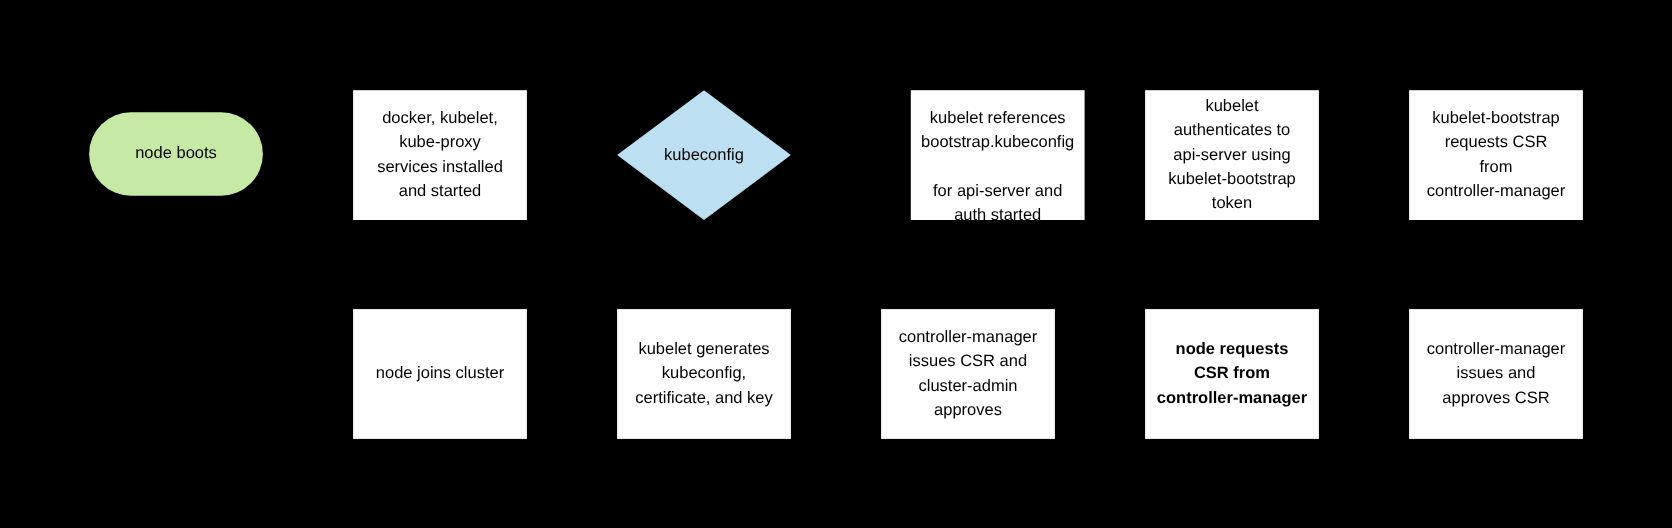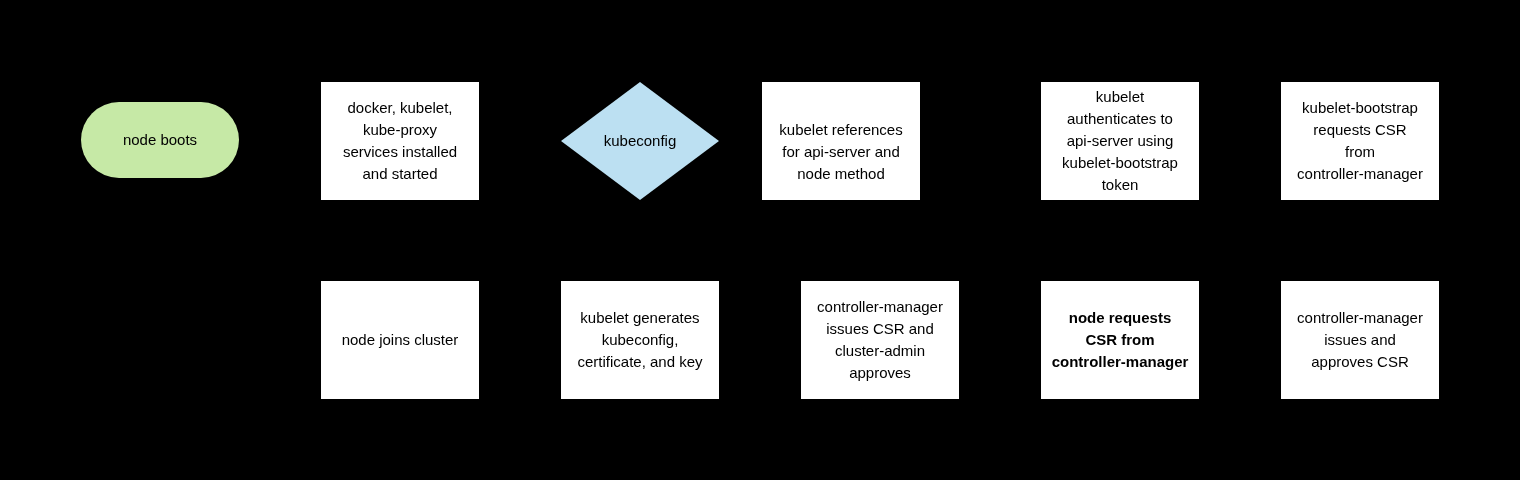--- a/index.html
+++ b/index.html
@@ -88,25 +88,26 @@
     <span class="label">kubeconfig</span>
   </div>
 
   <div class="node shape-box" style="left:321px; top:82px; width:158px; height:118px;">
     <span class="label">docker, kubelet,
 kube-proxy
 services installed
 and started</span>
   </div>
 
-  <div class="node shape-box" style="left:762px; top:82px; width:158px; height:118px;">
+  <div class="node shape-box" style="left:828px; top:82px; width:158px; height:118px;">
     <span class="label overflow-label">
       <span class="line-narrow">kubelet references</span>
+      <span class="line-wide">bootstrap.kubeconfig</span>
       <span class="line-narrow">for api-server and</span>
-      <span class="line-narrow">node method</span>
+      <span class="line-narrow">auth started</span>
     </span>
   </div>
 
   <div class="node shape-box" style="left:1041px; top:82px; width:158px; height:118px;">
     <span class="label">kubelet
 authenticates to
 api-server using
 kubelet-bootstrap
 token</span>
   </div>

